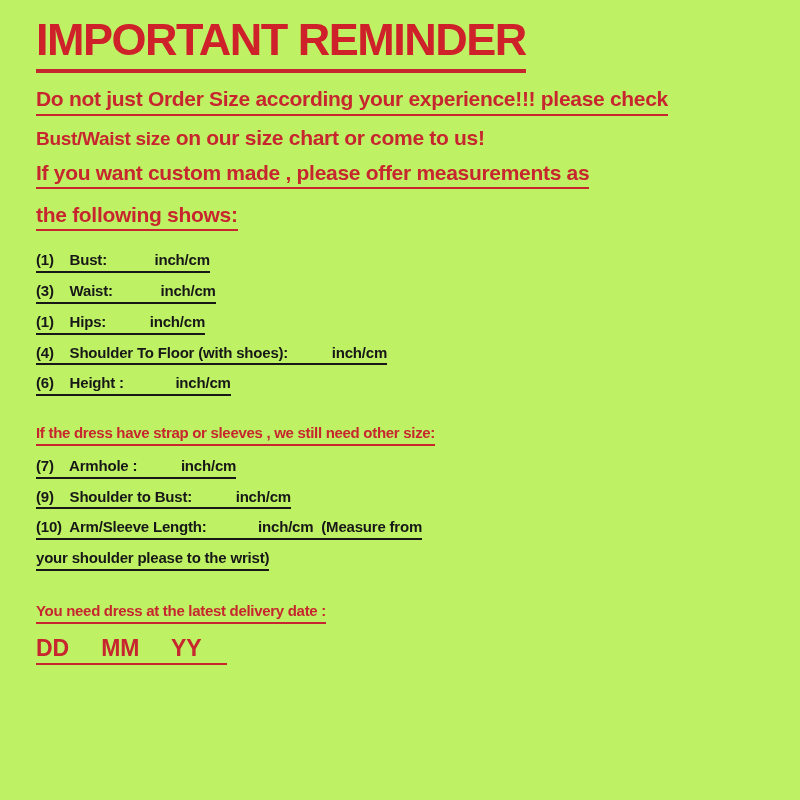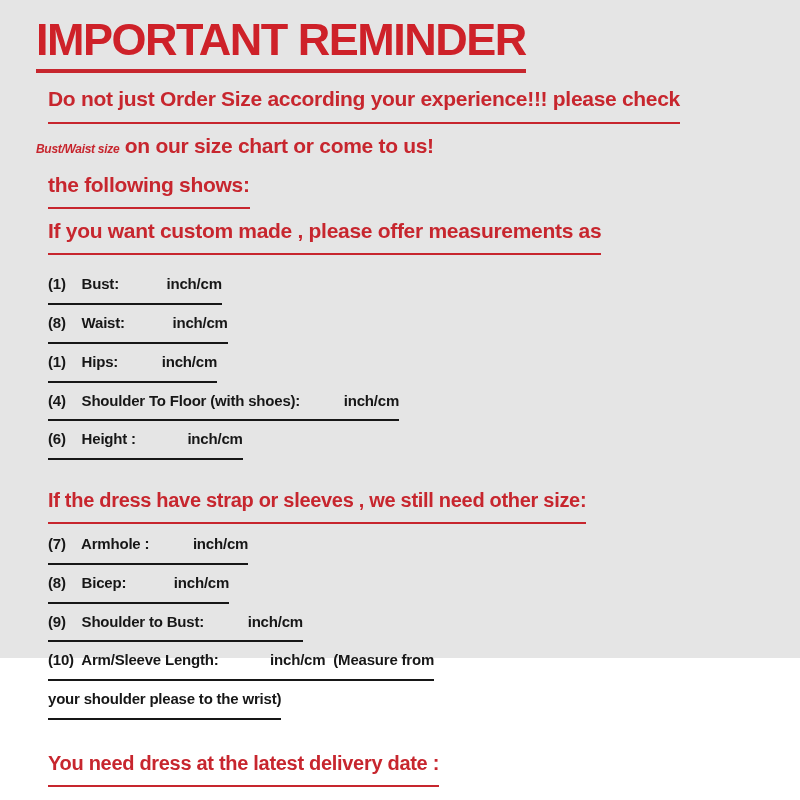--- a/index.html
+++ b/index.html
@@ -1,89 +1,86 @@
 <!DOCTYPE html>
 <html><head>
 <meta charset="utf-8">
 <style>
   html,body{margin:0;padding:0;background:#ffffff;}
   body{width:800px;height:800px;overflow:hidden;}
   .page{
-    box-sizing:border-box;width:800px;height:658px;
+    box-sizing:border-box;width:800px;height:800px;
     padding:16px 28px 0 36px;
     font-family:"Liberation Sans",sans-serif;
-    font-weight:700;color:#171717;background:#e5e5e5;
+    font-weight:700;color:#171717;background:#bef264;
   }
   .red{color:#c7262e;}
   .title{
     display:inline-block;font-size:45px;line-height:1.05;letter-spacing:-1.5px;
     color:#ce2129;border-bottom:4px solid #c7262e;padding-bottom:6px;margin:0;
   }
-  .u{display:inline-block;white-space:pre;border-bottom:2px solid currentColor;padding-bottom:9px;margin-left:12px;}
+  .u{display:inline-block;white-space:pre;border-bottom:2px solid currentColor;padding-bottom:1px;}
   .nou{display:inline-block;white-space:pre;}
   .intro-line{font-size:21px;letter-spacing:-0.3px;margin:13px 0 0 0;line-height:1.25;}
   .intro-line.tight{margin-top:9px;}
-  .em-small{font-size:12px;font-style:italic;}
+  .em-small{font-size:19px;}
   .row{font-size:15px;letter-spacing:-0.2px;line-height:1.25;margin:0 0 9px 0;}
   .list{margin-top:20px;}
-  .section-heading{font-size:20px;letter-spacing:-0.3px;line-height:1.25;margin:0 0 11px 0;}
+  .section-heading{font-size:15px;letter-spacing:-0.3px;line-height:1.25;margin:0 0 11px 0;}
   .sleeve-section{margin-top:28px;}
   .delivery-section{margin-top:31px;}
   .delivery-fields{font-size:23px;margin-top:9px;}
 </style>
 </head>
 <body>
 
 <div class="page">
 
   <h1 class="title">IMPORTANT REMINDER</h1>
 
   <div class="intro-line red">
     <span class="u">Do not just Order Size according your experience!!! please check</span>
   </div>
 
   <div class="intro-line red tight">
     <span class="nou em-small">Bust/Waist size</span><span class="nou"> on our size chart or come to us!</span>
   </div>
 
+  <div class="intro-line red tight">
+    <span class="u">If you want custom made , please offer measurements as</span>
+  </div>
+
   <div class="intro-line red">
     <span class="u">the following shows:</span>
-  </div>
-
-  <div class="intro-line red tight">
-    <span class="u">If you want custom made , please offer measurements as</span>
   </div>
 
   <div class="list">
     <div class="row">
       <span class="u">(1)    Bust:            inch/cm</span>
     </div>
     <div class="row">
-      <span class="u">(8)    Waist:            inch/cm</span>
+      <span class="u">(3)    Waist:            inch/cm</span>
     </div>
     <div class="row">
       <span class="u">(1)    Hips:           inch/cm</span>
     </div>
     <div class="row">
       <span class="u">(4)    Shoulder To Floor (with shoes):           inch/cm</span>
     </div>
     <div class="row">
       <span class="u">(6)    Height :             inch/cm</span>
     </div>
   </div>
 
   <div class="sleeve-section">
     <div class="section-heading red">
       <span class="u">If the dress have strap or sleeves , we still need other size:</span>
     </div>
     <div class="row">
       <span class="u">(7)    Armhole :           inch/cm</span>
-    </div>
-    <div class="row">
-      <span class="u">(8)    Bicep:            inch/cm</span>
     </div>
     <div class="row">
       <span class="u">(9)    Shoulder to Bust:           inch/cm</span>
     </div>
     <div class="row">
       <span class="u">(10)  Arm/Sleeve Length:             inch/cm  (Measure from</span>
     </div>
     <div class="row">
       <span class="u">your shoulder please to the wrist)</span>
     </div>

